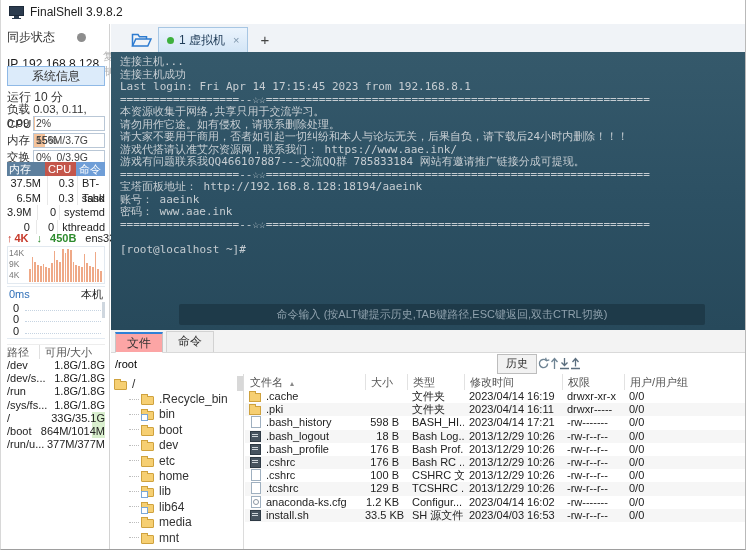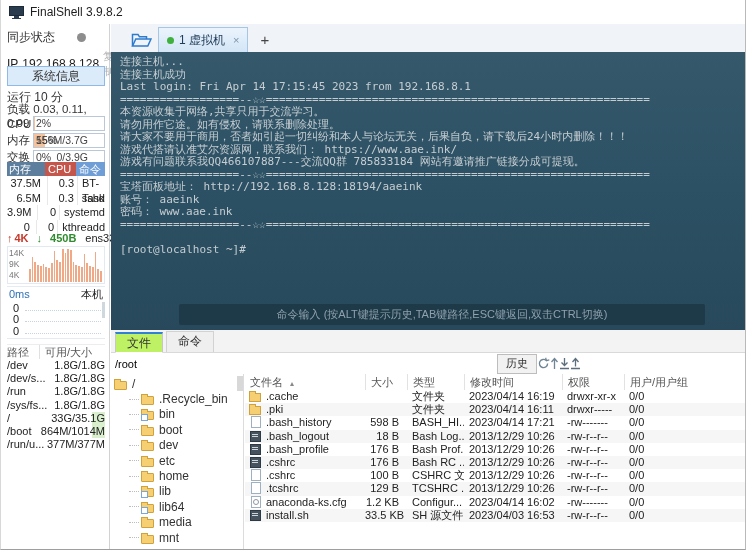--- a/index.html
+++ b/index.html
@@ -75,21 +75,21 @@
   .term-body{padding:4px 9px;font-size:11px;line-height:12.5px;color:#c6cdd2;}
   .tline{min-height:12.5px;white-space:pre;overflow:hidden;}
   .cmd-bar{position:absolute;left:68px;right:40px;bottom:5px;height:21px;background:#1e3a49;
            border-radius:2px;display:flex;align-items:center;justify-content:center;}
   .cmd-hint{font-family:"Liberation Sans","DejaVu Sans",sans-serif;font-size:11px;color:#8fa1ad;}
   
   .filepanel{position:absolute;top:306px;left:0;right:0;bottom:0;background:#fff;}
   .fp-tabs{height:23px;background:#f3f3f3;border-bottom:1px solid #d9d9d9;display:flex;
            align-items:flex-end;padding-left:4px;box-sizing:border-box;}
   .fp-tab{height:21px;line-height:19px;padding:0 11px;font-size:12px;color:#333;box-sizing:border-box;}
-  .fp-tab.active{background:#bef264;border:1px solid #c6c6c6;border-bottom:1px solid #fff;
+  .fp-tab.active{background:#fca5a5;border:1px solid #c6c6c6;border-bottom:1px solid #fff;
                  border-top:2px solid #2f80d6;margin-bottom:-1px;}
   .fp-tab.inactive{background:#efefef;border:1px solid #d2d2d2;border-bottom:none;margin-left:3px;}
   .pathbar{height:21px;display:flex;align-items:center;padding:0 4px;}
   .path-text{font-size:11px;color:#000000;}
   .path-tools{margin-left:auto;margin-right:160px;display:flex;align-items:center;}
   .history-btn{font-size:11px;color:#333;background:#f2f2f2;border:1px solid #bdbdbd;
                padding:1px 8px 2px;}
   .tool-icon{display:flex;align-items:center;}
   .split{position:absolute;top:44px;left:0;right:0;bottom:0;}
   .tree{position:absolute;left:0;top:0;bottom:0;width:133px;border-right:1px solid #dcdcdc;

